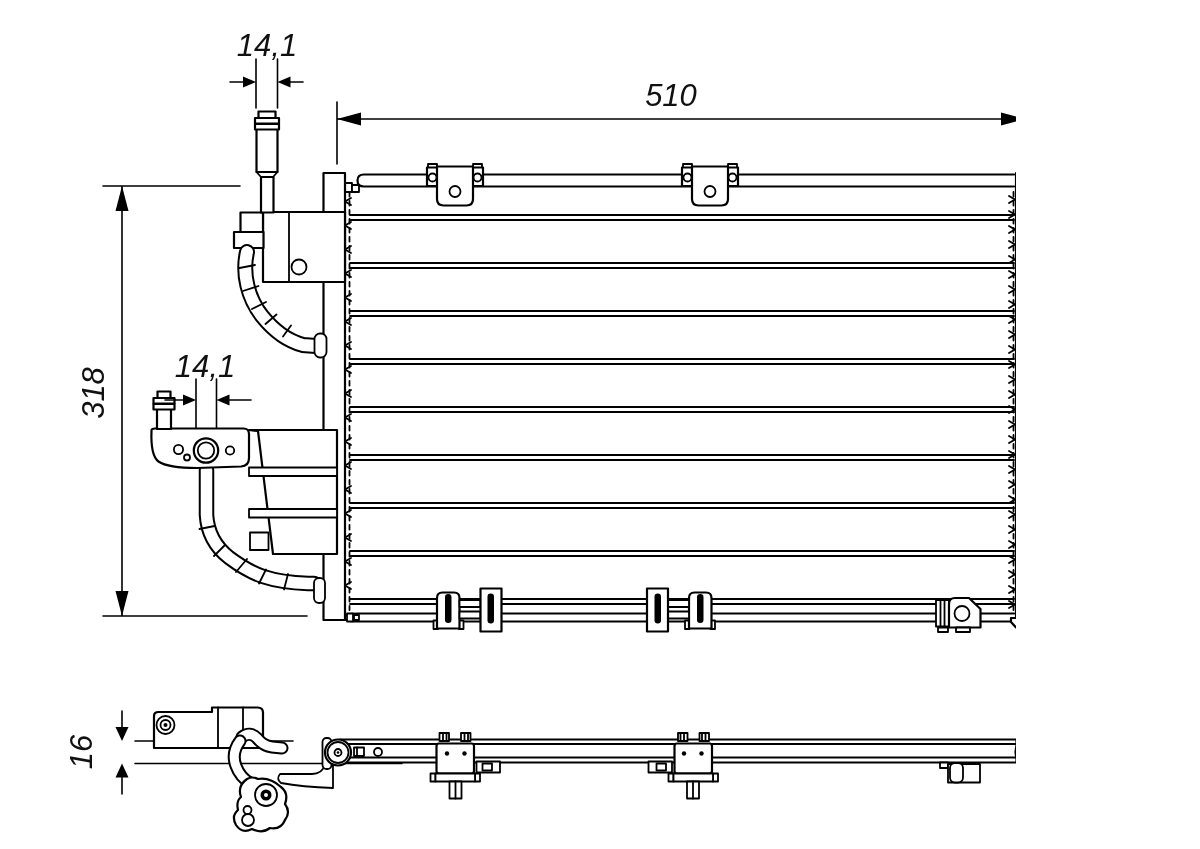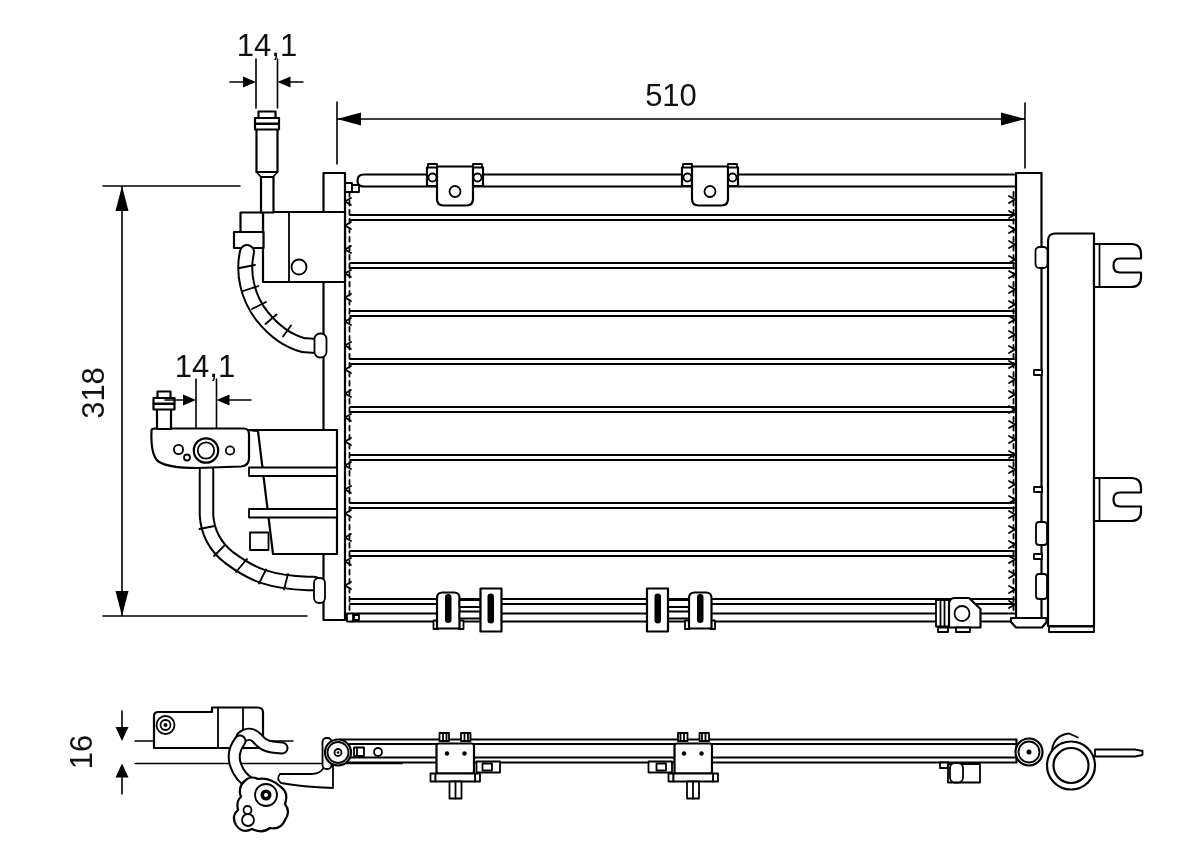--- a/index.html
+++ b/index.html
@@ -1,17 +1,17 @@
 <!DOCTYPE html>
 <html><head>
 <meta charset="utf-8">
 <style>
   html,body{margin:0;padding:0;background:#ffffff;}
-  .canvas{position:relative;width:1200px;height:849px;background:#ffffff;overflow:hidden;
-          font-family:"Liberation Sans", sans-serif;}
+  .canvas{position:relative;width:1016px;height:849px;background:#ffffff;overflow:hidden;
+          font-family:"Liberation Sans", sans-serif;font-style:italic;}
   svg{display:block}
   
   .o  {fill:none;stroke:#000;stroke-width:2.2;stroke-linejoin:round;stroke-linecap:round}
   .o18{fill:none;stroke:#000;stroke-width:1.8;stroke-linejoin:round;stroke-linecap:round}
   .w  {fill:#fff;stroke:#000;stroke-width:2.2;stroke-linejoin:round}
   .w18{fill:#fff;stroke:#000;stroke-width:1.8;stroke-linejoin:round}
   .dim{fill:none;stroke:#000;stroke-width:1.6;stroke-linecap:round}
   .ah {fill:#000;stroke:none}
   .tb {fill:none;stroke:#000;stroke-linecap:round}
   .tw {fill:none;stroke:#fff;stroke-linecap:round}

